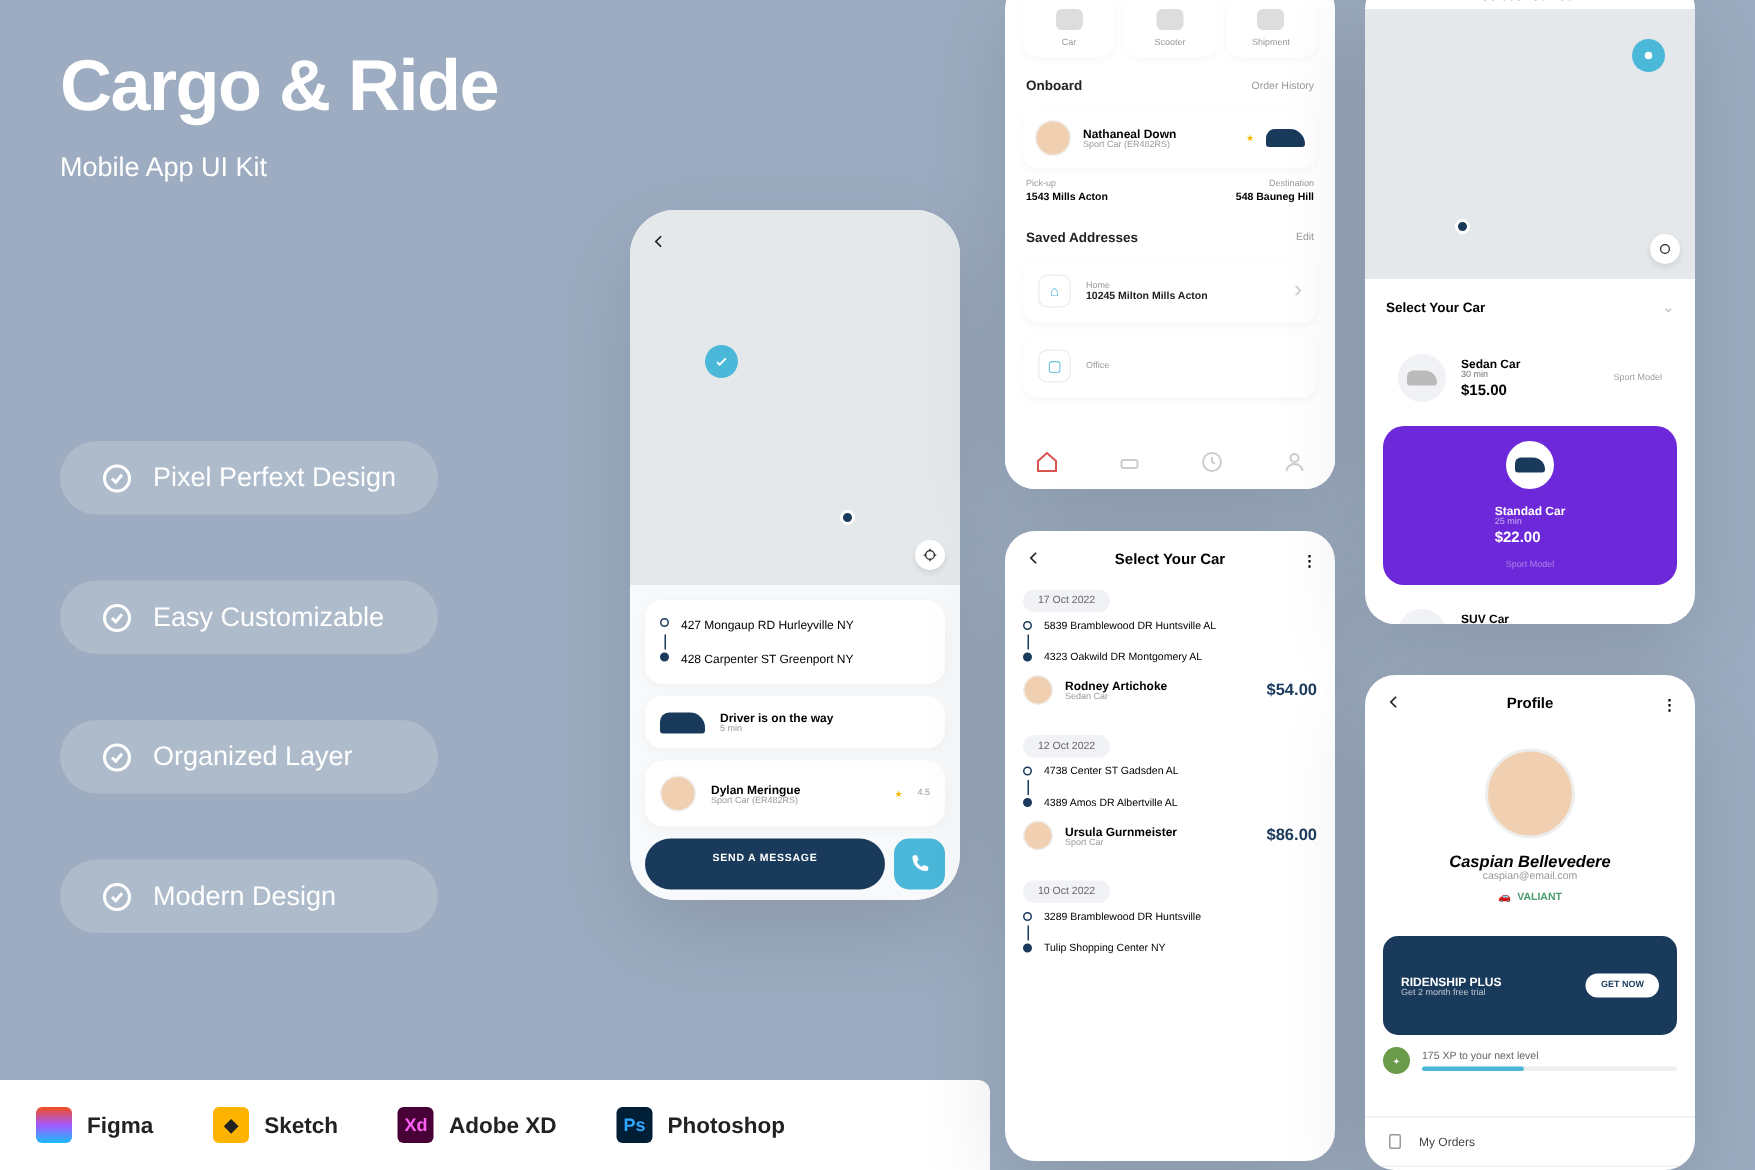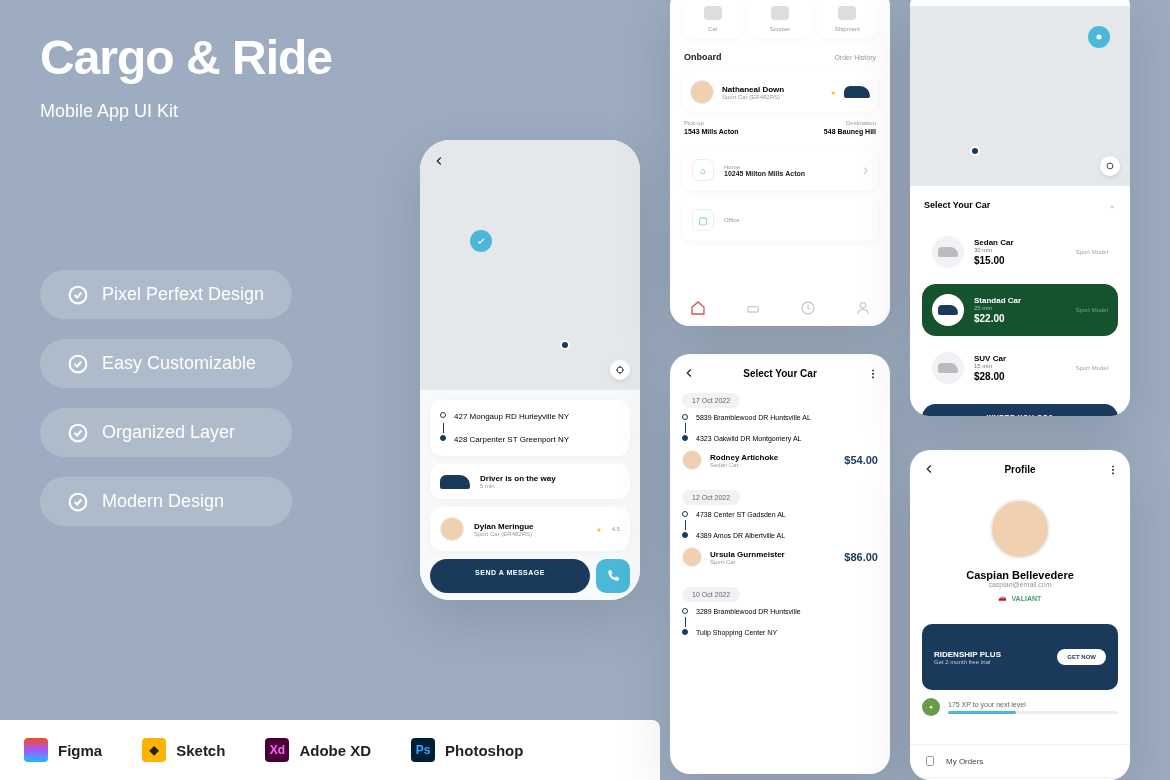--- a/index.html
+++ b/index.html
@@ -1,21 +1,21 @@
 <!DOCTYPE html>
 <html><head>
 <meta charset="utf-8">
 <style>
 * { margin: 0; padding: 0; box-sizing: border-box; font-family: -apple-system, BlinkMacSystemFont, 'Segoe UI', sans-serif; }
 body { background: #9dacc0; width: 1170px; height: 780px; overflow: hidden; position: relative; }
 .hero { position: absolute; left: 40px; top: 30px; color: white; }
 .hero h1 { font-size: 48px; font-weight: 800; letter-spacing: -1px; }
 .hero p { font-size: 18px; font-weight: 500; margin-top: 16px; }
 .features { position: absolute; left: 40px; top: 270px; display: flex; flex-direction: column; gap: 20px; }
-.pill { background: rgba(255,255,255,0.18); border-radius: 30px; padding: 14px 28px; display: flex; align-items: center; gap: 14px; color: white; font-size: 18px; font-weight: 500; }
+.pill { background: rgba(255,255,255,0.18); border-radius: 30px; padding: 14px 28px; display: flex; align-items: center; gap: 14px; color: white; font-size: 18px; font-weight: 500; margin-top: 24px; }
 .pill svg { width: 20px; height: 20px; }
 .tools { position: absolute; left: 0; bottom: 0; background: white; width: 660px; height: 60px; display: flex; align-items: center; padding: 0 24px; gap: 40px; border-top-right-radius: 8px; }
 .tool { display: flex; align-items: center; gap: 10px; font-size: 15px; font-weight: 600; color: #222; }
 .tool-icon { width: 24px; height: 24px; border-radius: 4px; display: flex; align-items: center; justify-content: center; font-size: 12px; font-weight: bold; }
 .phone { position: absolute; background: white; border-radius: 30px; box-shadow: 0 20px 60px rgba(0,0,0,0.12); overflow: hidden; }
 .p1 { left: 420px; top: 140px; width: 220px; height: 460px; }
 .p2 { left: 670px; top: -14px; width: 220px; height: 340px; border-radius: 20px; }
 .p3 { left: 670px; top: 354px; width: 220px; height: 420px; border-radius: 20px; }
 .p4 { left: 910px; top: -14px; width: 220px; height: 430px; border-radius: 20px; }
 .p5 { left: 910px; top: 450px; width: 220px; height: 330px; border-radius: 20px; }
@@ -59,31 +59,31 @@
 .bottomnav svg { width: 16px; height: 16px; }
 .screen-hdr { display: flex; align-items: center; justify-content: center; padding: 14px 12px 10px; position: relative; font-size: 10px; font-weight: 700; }
 .screen-hdr .back { position: absolute; left: 12px; }
 .screen-hdr .more { position: absolute; right: 12px; font-weight: bold; }
 .date-pill { background: #f0f2f5; border-radius: 12px; padding: 4px 10px; font-size: 7px; color: #666; display: inline-block; margin: 4px 12px; }
 .trip-block { margin: 0 12px 10px; }
 .rider-row { display: flex; align-items: center; gap: 8px; padding: 6px 0; }
 .price { font-size: 11px; font-weight: 700; color: #1a3a5c; margin-left: auto; }
 .sel-title { padding: 14px 14px 10px; font-size: 9px; font-weight: 700; display: flex; justify-content: space-between; align-items: center; }
 .car-option { background: white; margin: 6px 12px; border-radius: 14px; padding: 10px; display: flex; align-items: center; gap: 10px; }
-.car-option.active { background: #14532d; color: white; }
+.car-option.active { background: #6d28d9; color: white; flex-direction: column; }
 .car-circle { width: 32px; height: 32px; border-radius: 50%; background: #f0f2f5; display: flex; align-items: center; justify-content: center; }
 .car-option.active .car-circle { background: white; }
 .car-silh { width: 20px; height: 10px; background: #bbb; border-radius: 4px 8px 2px 2px; }
 .car-info { flex: 1; }
 .car-name { font-size: 8px; font-weight: 700; }
 .car-time { font-size: 6px; opacity: 0.6; }
 .car-price { font-size: 10px; font-weight: 700; margin-top: 2px; }
 .car-badge { font-size: 6px; opacity: 0.4; }
 .center-col { text-align: center; padding: 14px; }
-.pname { font-size: 11px; font-weight: 600; margin-top: 10px; }
+.pname { font-size: 11px; font-weight: 600; margin-top: 10px; font-style: italic; }
 .pemail { font-size: 7px; color: #999; }
 .pvaliant { font-size: 7px; color: #4a9b6e; font-weight: 700; margin-top: 6px; display: flex; align-items: center; justify-content: center; gap: 4px; }
 .plus-card { background: #1a3a5c; color: white; margin: 8px 12px; border-radius: 10px; padding: 25px 12px; display: flex; align-items: flex-end; justify-content: space-between; }
 .plus-title { font-size: 8px; font-weight: 700; }
 .plus-sub { font-size: 6px; opacity: 0.7; }
 .get-btn { background: white; color: #1a3a5c; border-radius: 10px; padding: 5px 10px; font-size: 6px; font-weight: 700; }
 .xp-row { margin: 8px 12px; font-size: 7px; color: #666; display: flex; align-items: center; gap: 8px; }
 .xp-badge { width: 18px; height: 18px; background: #6a9b4a; border-radius: 50%; display: flex; align-items: center; justify-content: center; color: white; font-size: 5px; font-weight: bold; }
 .xp-bar { height: 3px; background: #eee; border-radius: 2px; margin-top: 3px; position: relative; }
 .xp-fill { height: 100%; background: #4bb8d9; border-radius: 2px; width: 40%; }
@@ -234,20 +234,24 @@
   <div class="pickup-row">
     <div class="col">
         <div class="lbl">Pick-up</div>
         <div class="val">1543 Mills Acton</div>
       </div>
     <div class="col col2">
         <div class="lbl">Destination</div>
         <div class="val">548 Bauneg Hill</div>
       </div>
   </div>
+  <div class="section-hdr">
+      <span>Saved Addresses</span>
+      <span class="link">Edit</span>
+    </div>
   <div class="addr-card">
     <div class="addr-ico">⌂</div>
     <div class="addr-txt">
         <div>Home</div>
         <div class="main">10245 Milton Mills Acton</div>
       </div>
     <span style="color:#ccc">›</span>
   </div>
   <div class="addr-card">
     <div class="addr-ico">▢</div>

